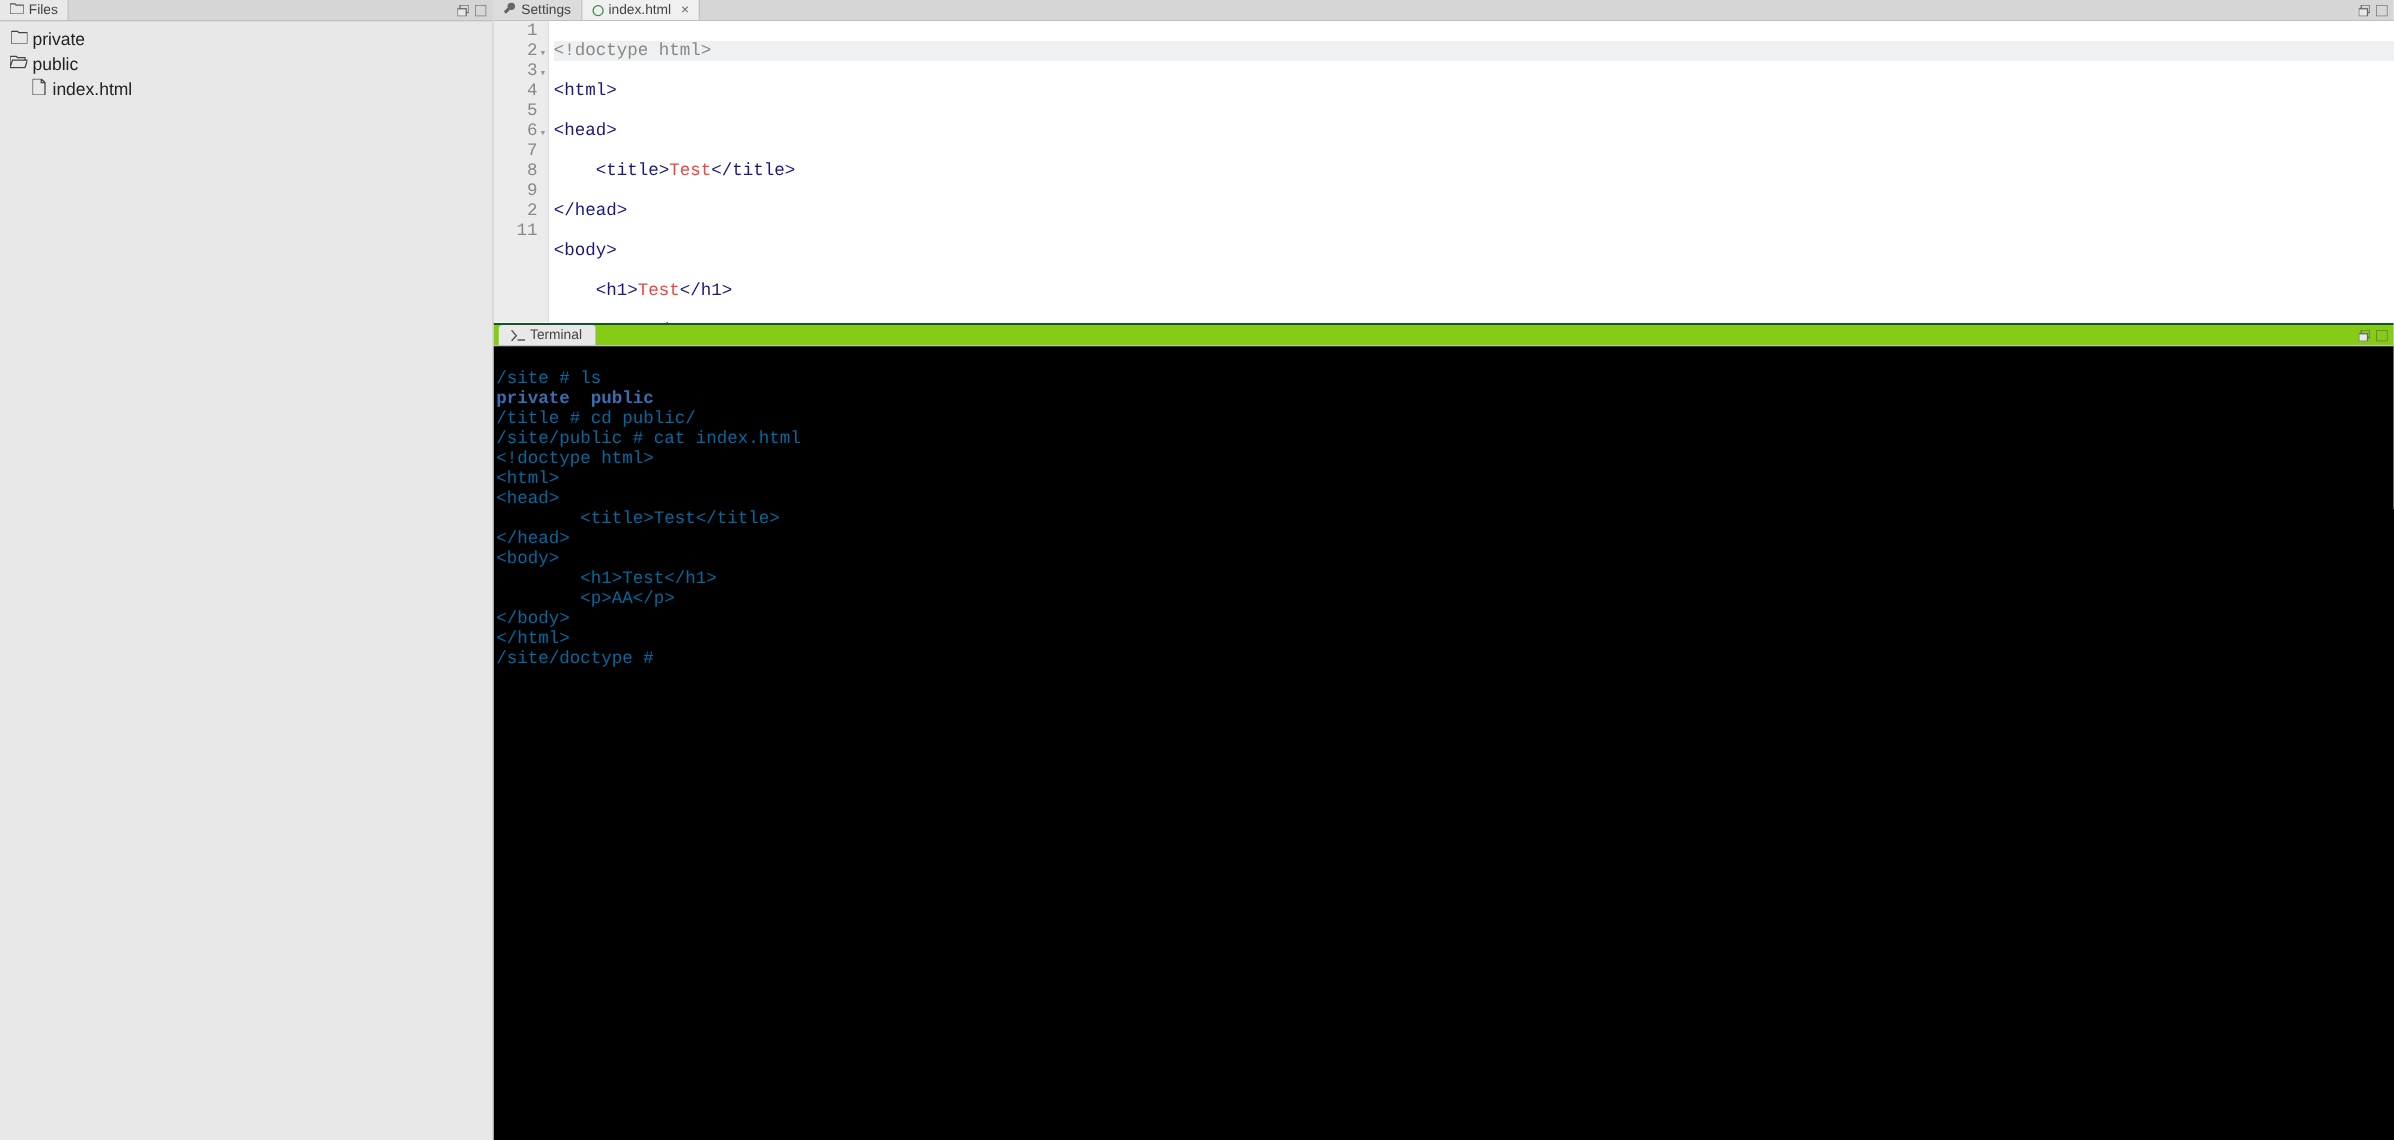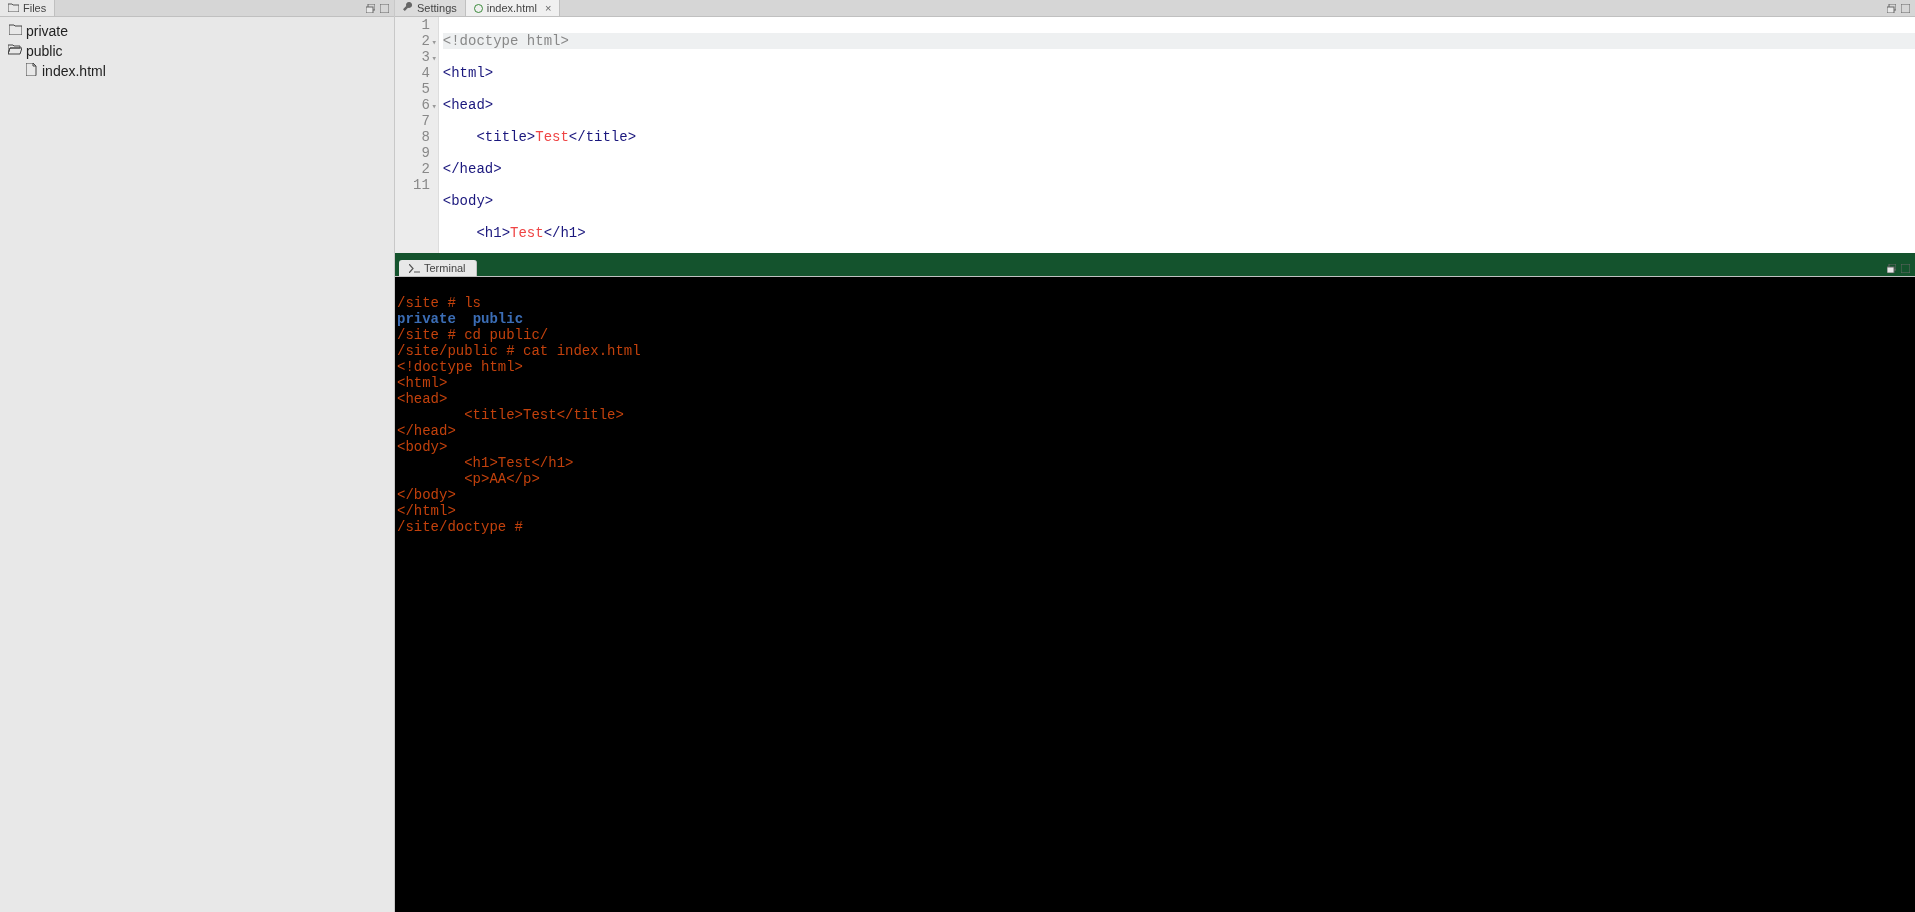--- a/index.html
+++ b/index.html
@@ -81,21 +81,21 @@
     display: flex;
     flex-direction: column;
     min-width: 0;
   }
   
   .editor-area {
     height: 260px;
     display: flex;
     flex-direction: column;
     background: #fff;
-    border-bottom: 7px solid #14532d;
+    border-bottom: 2px solid #14532d;
   }
   .editor-tabs {
     height: 17px;
     display: flex;
     align-items: stretch;
     background: #d6d6d6;
     border-bottom: 1px solid #c0c0c0;
   }
   .editor-tab {
     display: flex;
@@ -152,21 +152,21 @@
   .terminal-area {
     flex: 1;
     display: flex;
     flex-direction: column;
     background: #fff;
   }
   .terminal-tabs {
     height: 17px;
     display: flex;
     align-items: stretch;
-    background: #14532d;
+    background: #84cc16;
     border-bottom: 1px solid #c0c0c0;
     gap: 11px;
   }
   .terminal-tab {
     display: flex;
     align-items: center;
     gap: 4px;
     padding: 0 10px;
     background: #e8e8e8;
     border-right: 1px solid #c0c0c0;
@@ -182,21 +182,21 @@
     background: #000;
     color: #ddd;
     font-family: "Courier New", monospace;
     font-size: 14px;
     line-height: 16px;
     padding: 2px 2px;
     white-space: pre;
     overflow: auto;
   }
   .term-blue { color: #3b6db5; font-weight: bold; }
-  .term-white { color: #c2410c; margin-top: 40px; }
+  .term-white { color: #0369a1; margin-top: 40px; }
   .wrench-icon { font-size: 11px; color:#555; }
   .prompt-icon svg { display:block; }
 </style>
 </head>
 <body>
 
 <div class="app">
 
   <div class="sidebar">
     <div class="sidebar-tabs">
@@ -331,21 +331,21 @@
           <span class="sm-btn">
             <svg width="9" height="9" viewBox="0 0 9 9">
                 <rect x="0" y="0" width="9" height="9" fill="none" stroke="#666"></rect>
               </svg>
           </span>
         </div>
       </div>
       <div class="terminal-body">
 <span class="term-white">/site # ls</span>
 <span class="term-blue">private</span>  <span class="term-blue">public</span>
-<span class="term-white">/site # cd public/</span>
+<span class="term-white">/title # cd public/</span>
 <span class="term-white">/site/public # cat index.html</span>
 <span class="term-white">&lt;!doctype html&gt;</span>
 <span class="term-white">&lt;html&gt;</span>
 <span class="term-white">&lt;head&gt;</span>
 <span class="term-white">        &lt;title&gt;Test&lt;/title&gt;</span>
 <span class="term-white">&lt;/head&gt;</span>
 <span class="term-white">&lt;body&gt;</span>
 <span class="term-white">        &lt;h1&gt;Test&lt;/h1&gt;</span>
 <span class="term-white">        &lt;p&gt;AA&lt;/p&gt;</span>
 <span class="term-white">&lt;/body&gt;</span>

